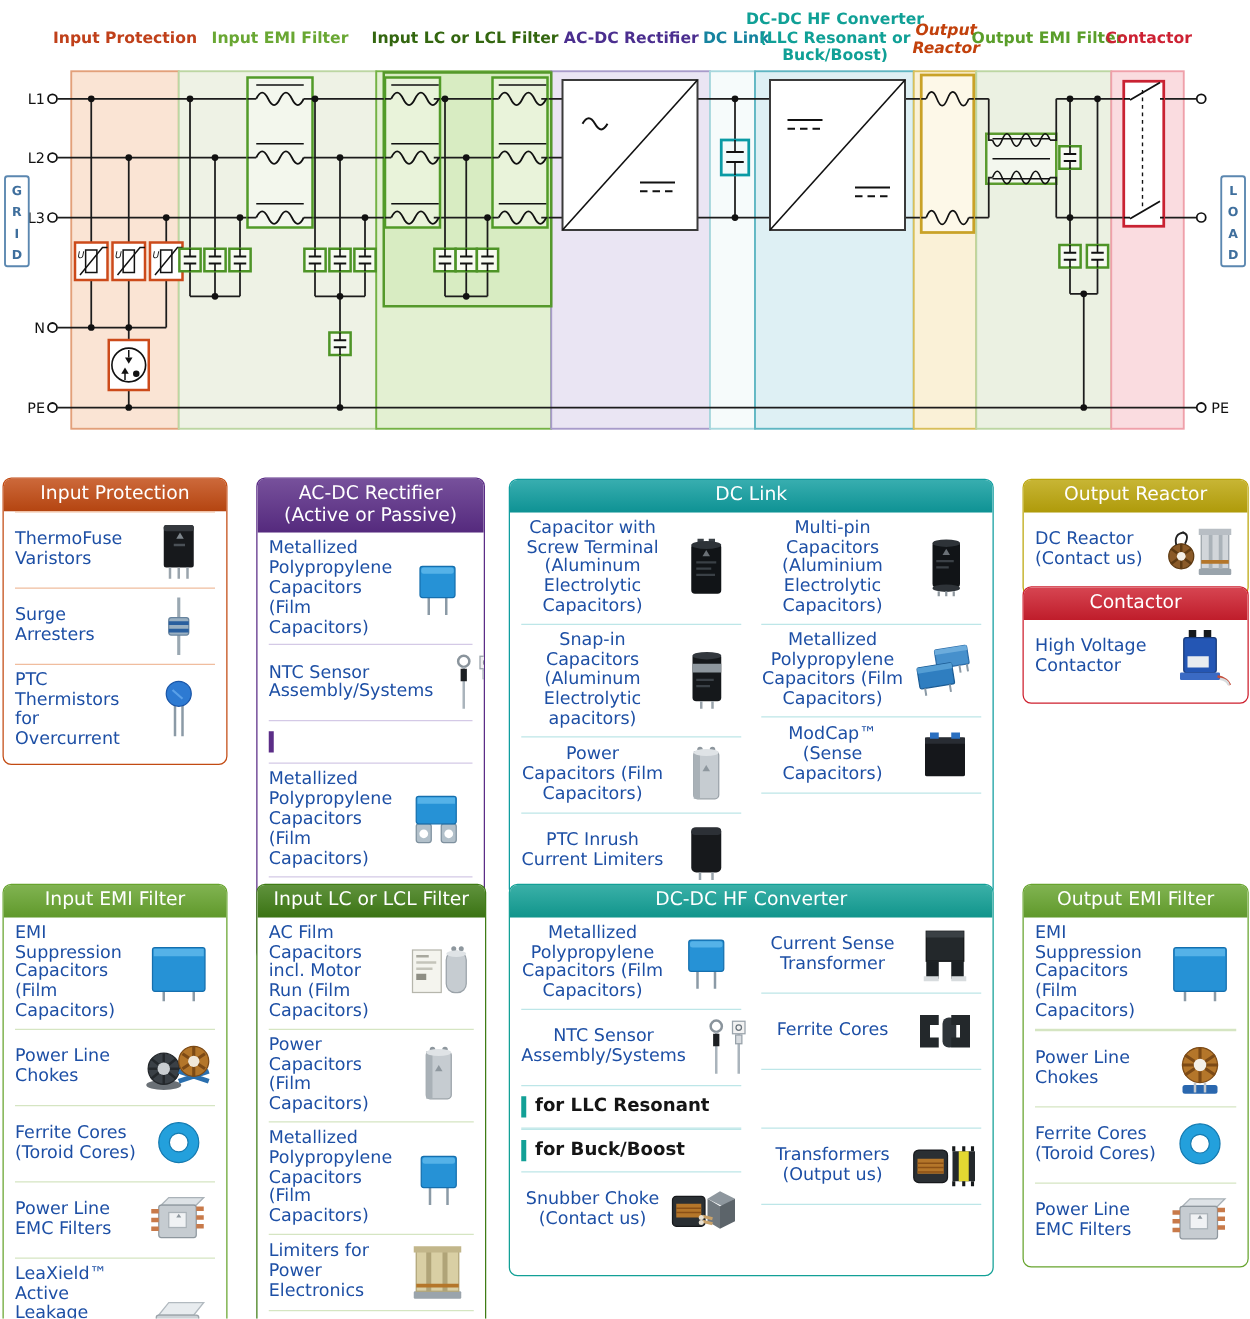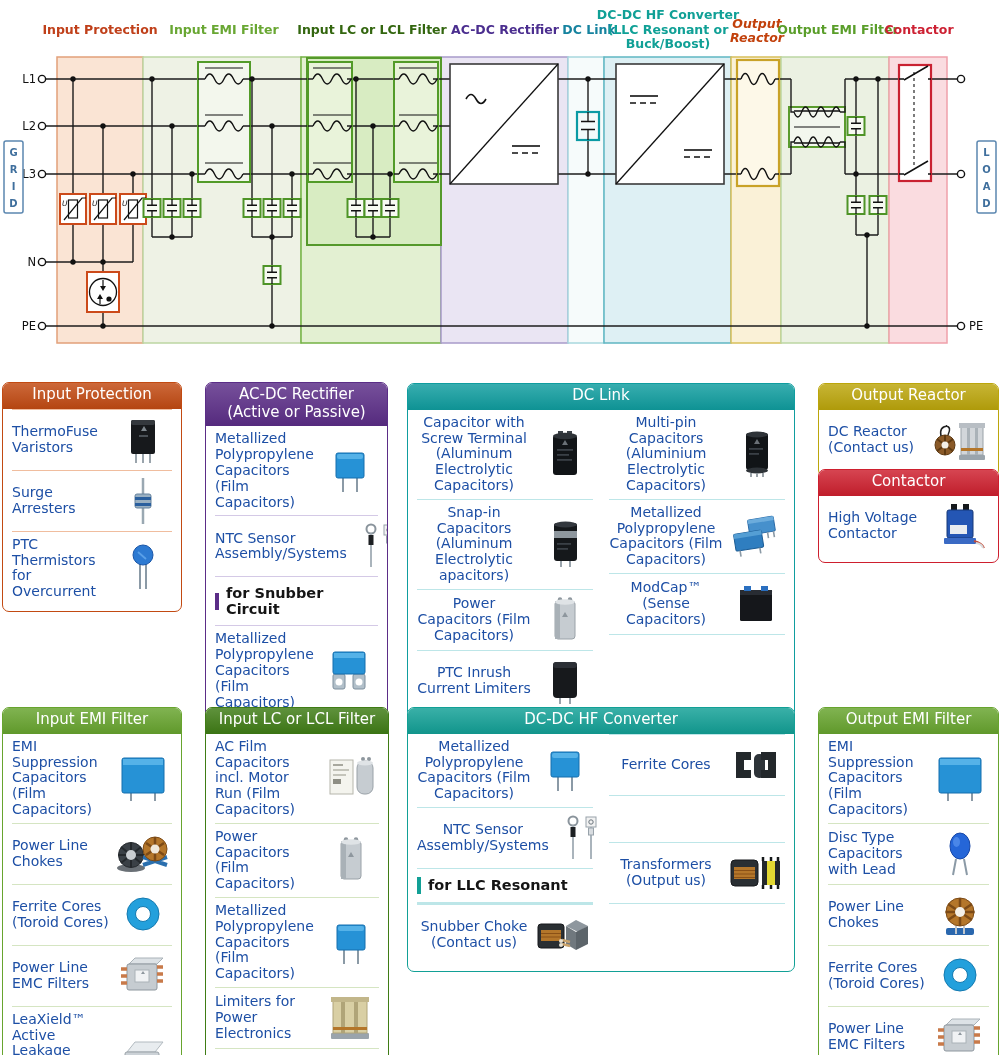--- a/index.html
+++ b/index.html
@@ -350,21 +350,20 @@
                 <rect x="32" y="4" width="10" height="10" fill="#f2f2f2" stroke="#98a2aa"></rect>
                 <circle cx="37" cy="9" r="2.2" fill="none" stroke="#6a747c"></circle>
                 <path d="M37 14V46" stroke="#aab4bc" stroke-width="2" fill="none"></path>
                 <rect x="34.5" y="15" width="5" height="7" fill="#d8dce0" stroke="#98a2aa"></rect>
               </svg>
             </div>
           </div>
           <div class="divider" style="background: rgb(212, 201, 230);"></div>
           <div class="section-row">
             <span class="section-bar" style="background: rgb(91, 45, 135);"></span>
-            <span>for Snubber Circuit</span>
           </div>
           <div class="divider" style="background: rgb(212, 201, 230);"></div>
           <div class="item">
             <div class="item-label">Metallized Polypropylene Capacitors (Film Capacitors)</div>
             <div class="item-icon">
               <svg width="56" height="50" viewBox="0 0 56 50">
                 <rect x="12" y="28" width="12" height="15" rx="2" fill="#b2c0ca" stroke="#7e909e"></rect>
                 <rect x="32" y="28" width="12" height="15" rx="2" fill="#b2c0ca" stroke="#7e909e"></rect>
                 <circle cx="18" cy="36" r="3.5" fill="#fff"></circle>
                 <circle cx="38" cy="36" r="3.5" fill="#fff"></circle>
@@ -716,39 +715,56 @@
                 </svg>
               </div>
             </div>
             <div class="divider" style="background: rgb(189, 230, 232);"></div>
             <div class="section-row">
               <span class="section-bar" style="background: rgb(18, 160, 150);"></span>
               <span>for LLC Resonant</span>
             </div>
             <div class="divider" style="background: rgb(189, 230, 232);"></div>
             <div class="divider" style="background: rgb(189, 230, 232);"></div>
+            <div class="section-row">
+              <span class="section-bar" style="background: rgb(18, 160, 150);"></span>
+              <span>for Buck/Boost</span>
+            </div>
             <div class="divider" style="background: rgb(189, 230, 232);"></div>
             <div class="item">
               <div class="item-label">Snubber Choke (Contact us)</div>
               <div class="item-icon">
                 <svg width="56" height="50" viewBox="0 0 56 50">
                   <rect x="2" y="14" width="26" height="24" rx="3" fill="#2a2f33" stroke="#17191c"></rect>
                   <rect x="5" y="20" width="20" height="11" fill="#b4762a"></rect>
                   <path d="M5 23.5h20M5 27h20" stroke="#8a5016" stroke-width="1.2" fill="none"></path>
                   <path d="M30 16l10-6 12 6-10 6z" fill="#8e979e"></path>
                   <path d="M30 16l10 6v18l-10-6z" fill="#70787e"></path>
                   <path d="M40 22l12-6v18l-12 6z" fill="#5c646a"></path>
                   <path d="M26 30l8 2M26 34l8 2" stroke="#c9a26a" stroke-width="2.5" fill="none"></path>
                   <circle cx="25" cy="31" r="2" fill="#e8e0d0"></circle>
                   <circle cx="25" cy="35" r="2" fill="#e8e0d0"></circle>
                 </svg>
               </div>
             </div>
           </div>
           <div class="col">
+            <div class="item">
+              <div class="item-label">Current Sense Transformer</div>
+              <div class="item-icon">
+                <svg width="56" height="50" viewBox="0 0 56 50">
+                  <rect x="13" y="6" width="30" height="24" fill="#23282b" stroke="#101314"></rect>
+                  <rect x="13" y="6" width="30" height="5" fill="#3a4044"></rect>
+                  <rect x="13" y="30" width="10" height="14" fill="#1b2023"></rect>
+                  <rect x="33" y="30" width="10" height="14" fill="#1b2023"></rect>
+                  <rect x="11" y="42" width="12" height="4" fill="#d8dcde"></rect>
+                  <rect x="33" y="42" width="12" height="4" fill="#d8dcde"></rect>
+                </svg>
+              </div>
+            </div>
             <div class="divider" style="background: rgb(189, 230, 232);"></div>
             <div class="item">
               <div class="item-label">Ferrite Cores</div>
               <div class="item-icon">
                 <svg width="56" height="50" viewBox="0 0 56 50">
                   <path d="M8 12h15v8h-7v10h7v8H8z" fill="#23282b"></path>
                   <rect x="26" y="14" width="11" height="24" rx="5" fill="#2e3439"></rect>
                   <path d="M48 12H33v8h7v10h-7v8h15z" fill="#23282b"></path>
                 </svg>
               </div>
@@ -783,30 +799,20 @@
             <div class="item-label">EMI Suppression Capacitors (Film Capacitors)</div>
             <div class="item-icon">
               <svg width="56" height="50" viewBox="0 0 56 50">
                 <path d="M16 40v8M40 40v8" stroke="#8b9aa6" stroke-width="2" fill="none"></path>
                 <rect x="7" y="5" width="42" height="35" rx="2" fill="#2692d6" stroke="#156fae"></rect>
                 <rect x="8" y="6" width="40" height="6" fill="#55b2e8"></rect>
               </svg>
             </div>
           </div>
           <div class="divider" style="background: rgb(213, 229, 194);"></div>
-          <div class="item">
-            <div class="item-label">Disc Type Capacitors with Lead</div>
-            <div class="item-icon">
-              <svg width="56" height="50" viewBox="0 0 56 50">
-                <path d="M24 30l-3 16M32 30l3 16" stroke="#8b9aa6" stroke-width="2" fill="none"></path>
-                <ellipse cx="28" cy="17" rx="10" ry="13" fill="#2566d8" stroke="#1747a8"></ellipse>
-                <ellipse cx="24.5" cy="13" rx="3.5" ry="5" fill="#4a86e8"></ellipse>
-              </svg>
-            </div>
-          </div>
           <div class="divider" style="background: rgb(213, 229, 194);"></div>
           <div class="item">
             <div class="item-label">Power Line Chokes</div>
             <div class="item-icon">
               <svg width="56" height="50" viewBox="0 0 56 50">
                 <rect x="14" y="38" width="28" height="7" rx="2" fill="#2a67ae"></rect>
                 <path d="M24 36v8M32 36v8" stroke="#c0c6cc" stroke-width="2" fill="none"></path>
                 <circle cx="28" cy="22" r="14" fill="#b4762a" stroke="#7c4a16"></circle>
                 <path d="M28 8v28M16 14l24 16M40 14L16 30M13.5 22h29" stroke="#7c4a16" stroke-width="2.5" fill="none"></path>
                 <circle cx="28" cy="22" r="5" fill="#f4f0e8"></circle>

